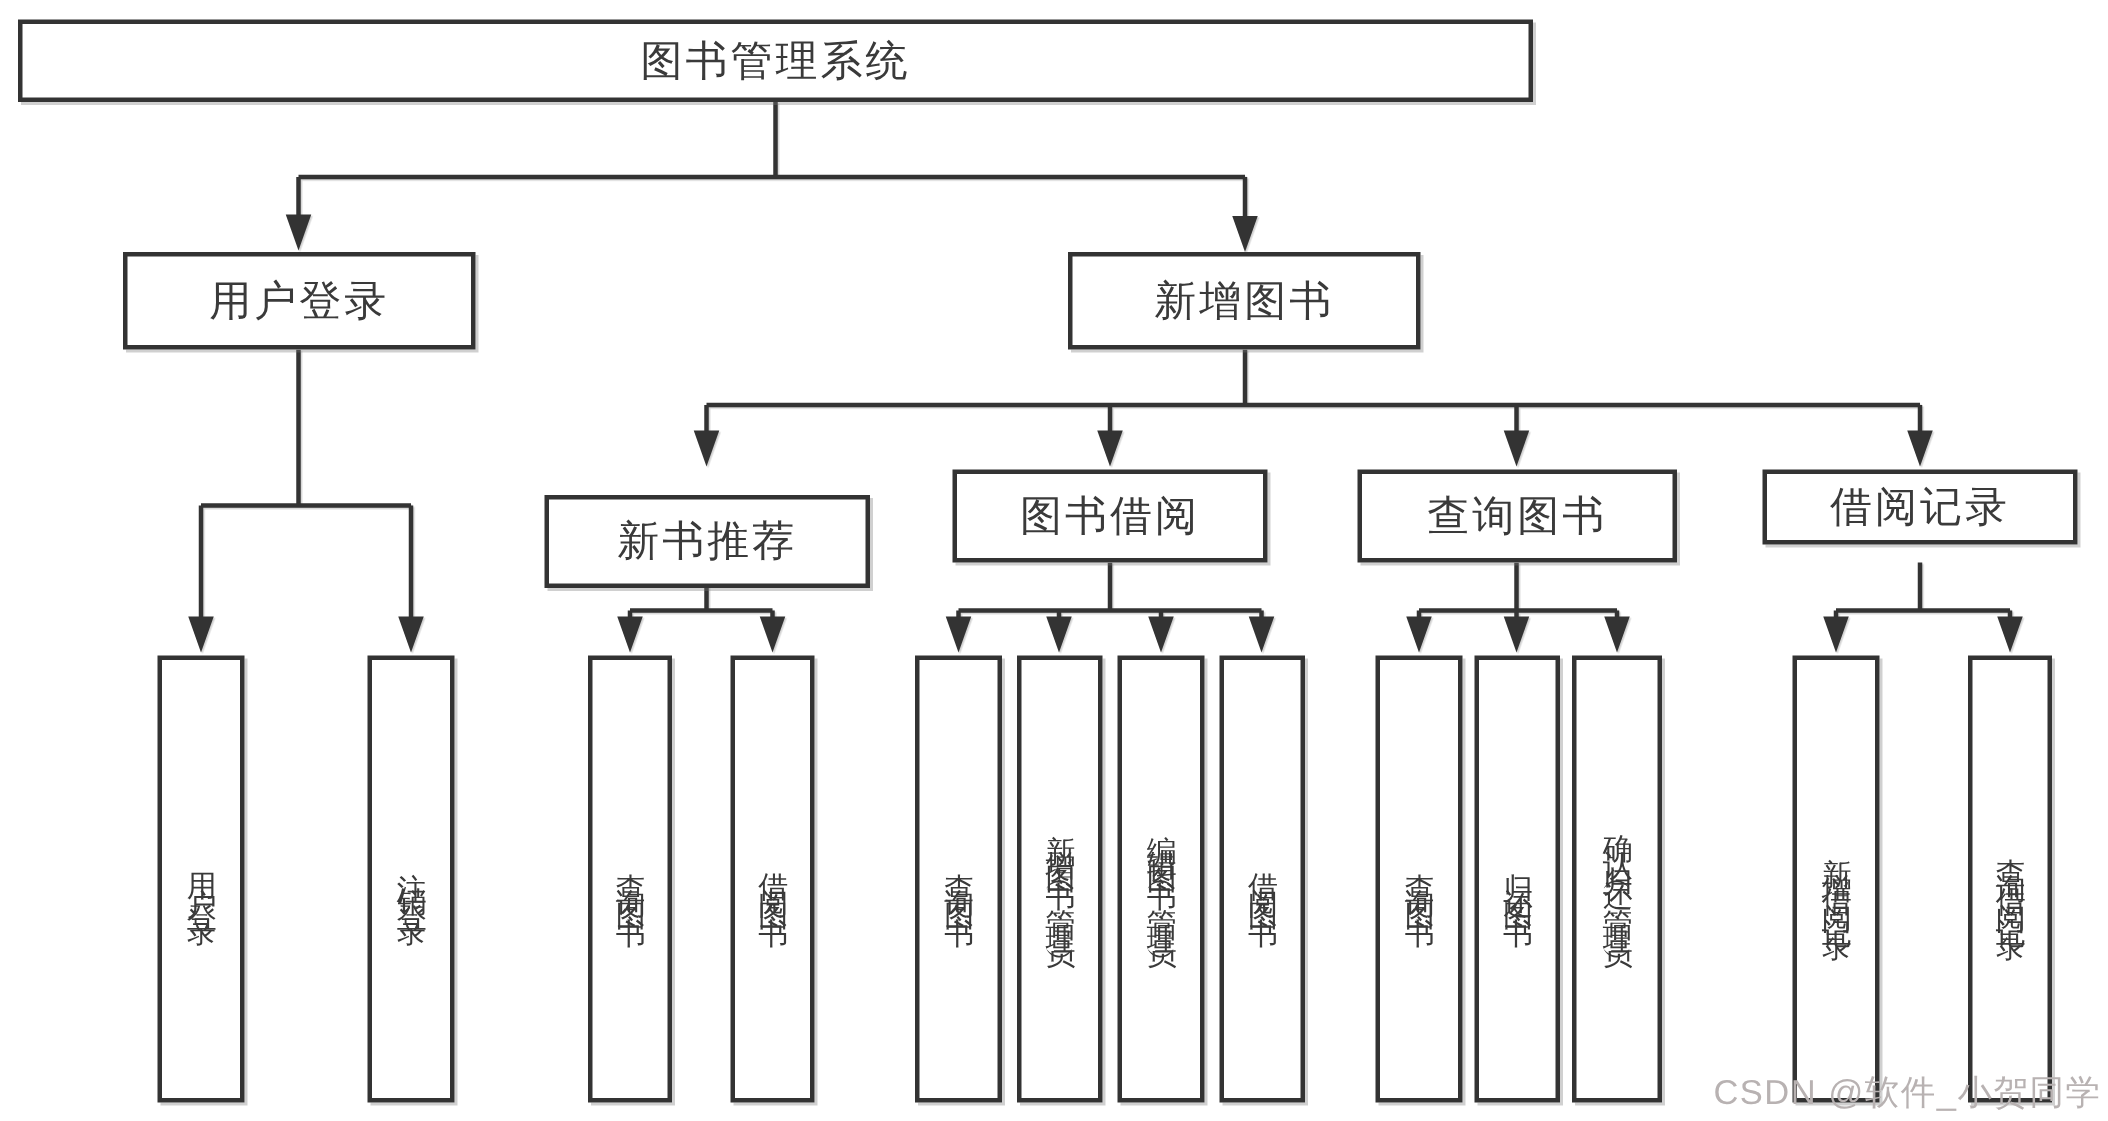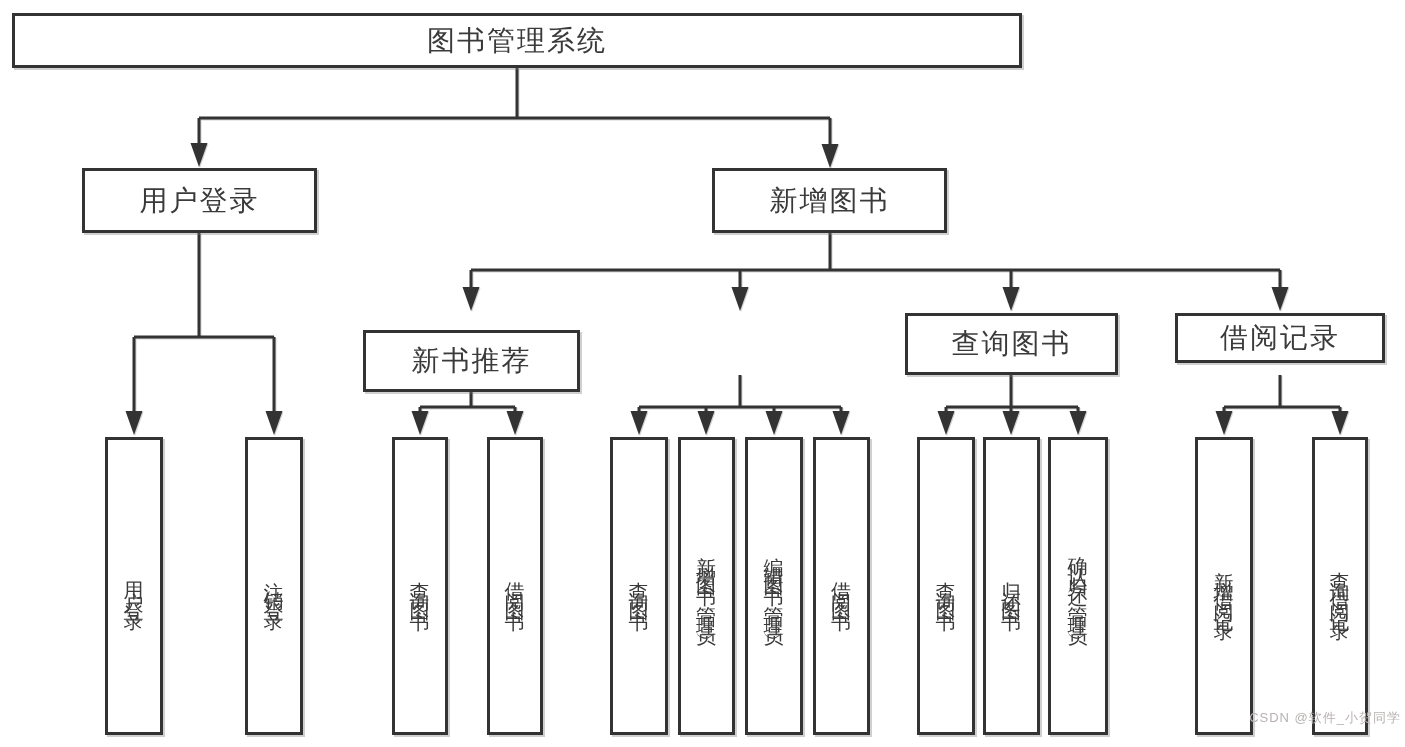--- a/index.html
+++ b/index.html
@@ -17,22 +17,22 @@
     display:flex;align-items:center;justify-content:center;
     color:var(--color-text,#3a3a3a);z-index:2;
     box-shadow:2px 2px 0 rgba(120,120,120,0.35);
   }
   .hbox{font-size:28px;letter-spacing:2px;}
   .vbox{
     writing-mode:vertical-rl;text-orientation:mixed;
     font-size:20px;letter-spacing:10px;line-height:1;
   }
   .watermark{
-    position:absolute;right:4px;bottom:20px;z-index:3;
-    font-size:13px;letter-spacing:1px;color:var(--color-watermark,#b8b2b2);
+    position:absolute;right:4px;bottom:3px;z-index:3;
+    font-size:23px;letter-spacing:1px;color:var(--color-watermark,#b8b2b2);
   }
 </style>
 </head>
 <body>
 
 <div class="canvas">
 
   <svg class="connectors" width="1405" height="747" viewBox="0 0 1405 747">
     <path d="M517,68 V118 M199,118 H830 M199,118 V146 M830,118 V148
              M199,233 V337 M134,337 H274 M134,337 V416 M274,337 V416
@@ -61,20 +61,21 @@
     <polygon points="1215.5,411 1232.5,411 1224,435"></polygon>
     <polygon points="1331.5,411 1348.5,411 1340,435"></polygon>
   </svg>
 
   <div class="node hbox" style="left:12px;top:13px;width:1010px;height:55px">图书管理系统</div>
 
   <div class="node hbox" style="left:82px;top:168px;width:235px;height:65px">用户登录</div>
   <div class="node hbox" style="left:712px;top:168px;width:235px;height:65px">新增图书</div>
 
   <div class="node hbox" style="left:363px;top:330px;width:217px;height:62px">新书推荐</div>
+  <div class="node hbox" style="left:635px;top:313px;width:210px;height:62px">图书借阅</div>
   <div class="node hbox" style="left:905px;top:313px;width:213px;height:62px">查询图书</div>
   <div class="node hbox" style="left:1175px;top:313px;width:210px;height:50px">借阅记录</div>
 
   <div class="node vbox" style="left:105px;top:437px;width:58px;height:298px">用户登录</div>
   <div class="node vbox" style="left:245px;top:437px;width:58px;height:298px">注销登录</div>
 
   <div class="node vbox" style="left:392px;top:437px;width:56px;height:298px">查询图书</div>
   <div class="node vbox" style="left:487px;top:437px;width:56px;height:298px">借阅图书</div>
 
   <div class="node vbox" style="left:610px;top:437px;width:58px;height:298px">查询图书</div>

